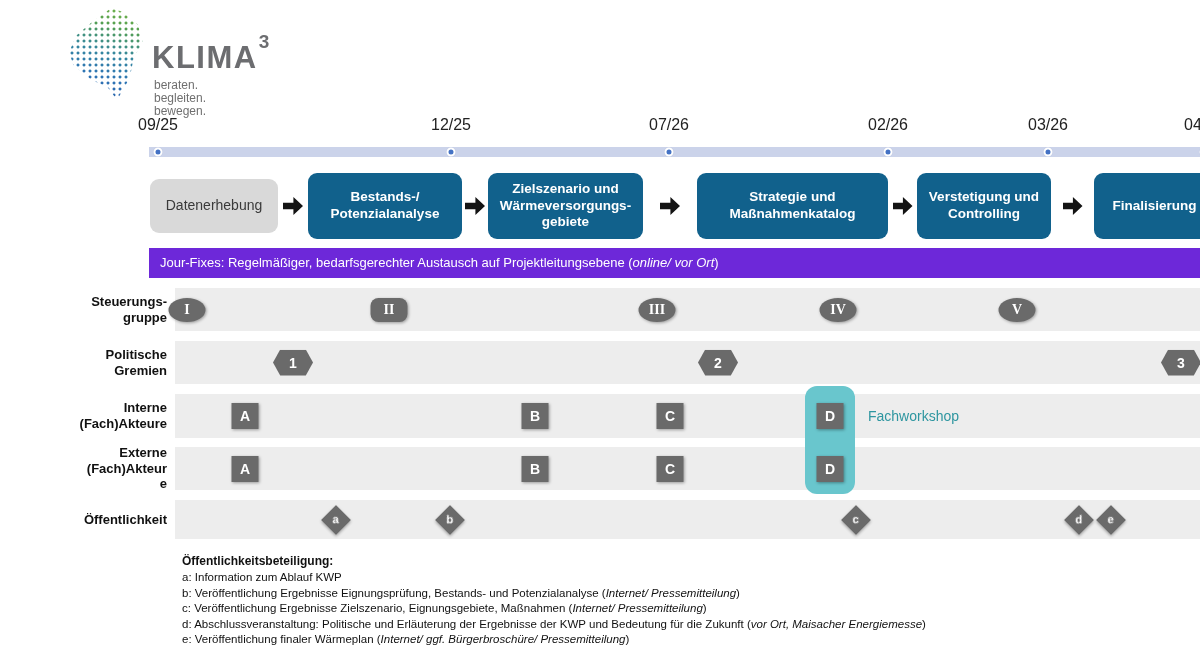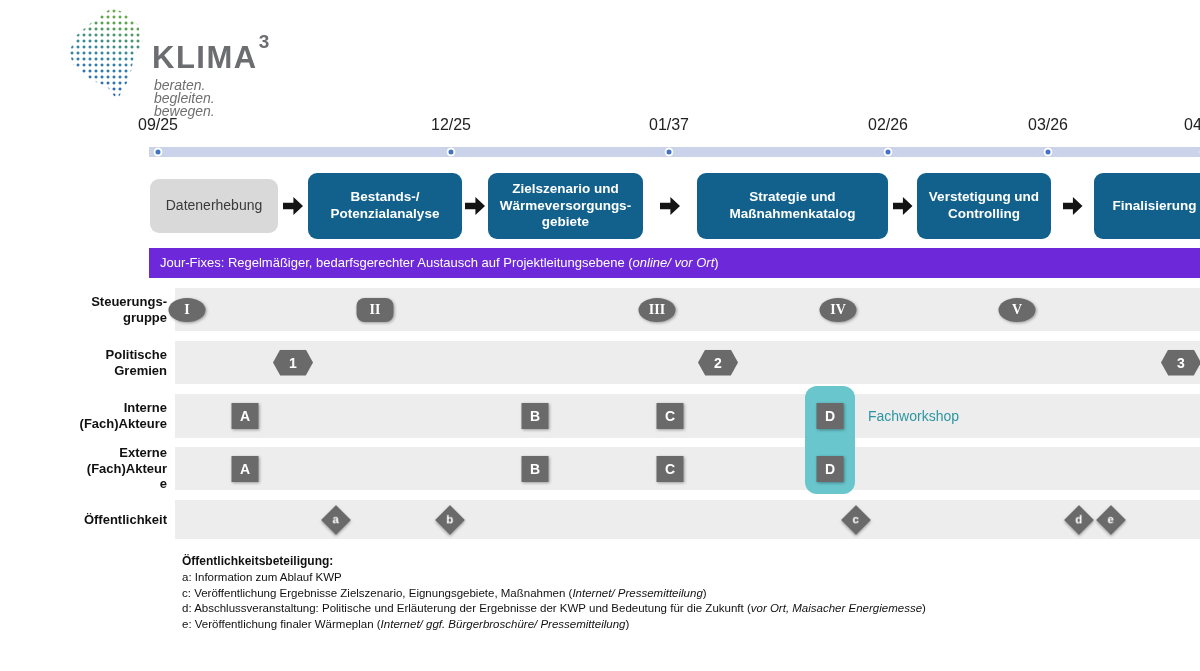--- a/index.html
+++ b/index.html
@@ -11,21 +11,21 @@
   .logo-dots {
     position:absolute; left:28px; top:8px; width:74px; height:92px;
     background:linear-gradient(195deg,#7cb94c 0%,#55a04f 22%,#35879f 48%,#2e74b5 72%,#2a5ca8 100%);
     -webkit-mask-image:radial-gradient(circle, #000 1.45px, transparent 1.65px);
     mask-image:radial-gradient(circle, #000 1.45px, transparent 1.65px);
     -webkit-mask-size:6px 6px; mask-size:6px 6px;
     clip-path:polygon(57% 0,72% 4%,93% 18%,100% 38%,88% 52%,82% 76%,65% 100%,52% 86%,30% 78%,6% 62%,0 48%,10% 30%,30% 16%,44% 8%);
   }
   .logo-title { position:absolute; left:111px; top:40px; font-size:31px; font-weight:bold; letter-spacing:1.5px; color:#6c6d70; }
   .logo-title sup { font-size:19px; font-weight:bold; position:relative; top:-9px; left:1px; }
-  .logo-tagline { position:absolute; left:113px; top:79px; font-size:14px; font-style:italic; color:#6f6f6f; line-height:13px; white-space:pre-line; }
+  .logo-tagline { position:absolute; left:113px; top:79px; font-size:12px; color:#6f6f6f; line-height:13px; white-space:pre-line; }
 
   
   .tl-band { position:absolute; left:108px; top:139px; width:1088px; height:26px; background:#cbd3ea;
     clip-path:polygon(0 31%, 97.4% 31%, 97.4% 0, 100% 50%, 97.4% 100%, 97.4% 69%, 0 69%); }
   .tl-date { position:absolute; top:116px; transform:translateX(-50%); font-size:16px; color:#222; white-space:nowrap; }
   .tl-dot { position:absolute; top:152px; width:9px; height:9px; border-radius:50%; background:#4472c4; border:2.5px solid #fff; transform:translate(-50%,-50%); box-shadow:0 0 0 0.5px #c0c9e2; }
 
   
   .pbox { position:absolute; top:173px; height:66px; border-radius:9px; display:flex; align-items:center; justify-content:center; text-align:center; }
   .pbox.blue { background:#11618c; color:#fff; font-weight:bold; font-size:13.5px; }
@@ -75,21 +75,21 @@
   <div class="logo-tagline">beraten.
 begleiten.
 bewegen.</div>
 
   <div class="tl-band"></div>
   <div id="timeline">
       <div class="tl-date" style="left: 117px;">09/25</div>
       <div class="tl-dot" style="left: 117px;"></div>
       <div class="tl-date" style="left: 410px;">12/25</div>
       <div class="tl-dot" style="left: 410px;"></div>
-      <div class="tl-date" style="left: 628px;">01/37</div>
+      <div class="tl-date" style="left: 628px;">07/26</div>
       <div class="tl-dot" style="left: 628px;"></div>
       <div class="tl-date" style="left: 847px;">02/26</div>
       <div class="tl-dot" style="left: 847px;"></div>
       <div class="tl-date" style="left: 1007px;">03/26</div>
       <div class="tl-dot" style="left: 1007px;"></div>
       <div class="tl-date" style="left: 1163px;">04/26</div>
       <div class="tl-dot" style="left: 1163px;"></div>
     </div>
 
   <div id="process">
@@ -125,21 +125,21 @@
 
   <div class="banner"><span>Jour-Fixes: Regelmäßiger, bedarfsgerechter Austausch auf Projektleitungsebene (</span><i>online/ vor Ort</i><span>)</span></div>
 
   <div id="rows">
       <div class="row-label" style="top: 288px; height: 43px;">Steuerungs-
 gruppe</div>
       <div class="row-band" style="top: 288px; height: 43px;"></div>
       <div class="badge oval" style="left: 146px; top: 309.5px;">
         <span class="badge-text">I</span>
       </div>
-      <div class="badge oval" style="left: 334px; top: 309.5px; border-radius: 8px;">
+      <div class="badge oval" style="left: 348px; top: 309.5px; border-radius: 8px;">
         <span class="badge-text">II</span>
       </div>
       <div class="badge oval" style="left: 616px; top: 309.5px;">
         <span class="badge-text">III</span>
       </div>
       <div class="badge oval" style="left: 797px; top: 309.5px;">
         <span class="badge-text">IV</span>
       </div>
       <div class="badge oval" style="left: 976px; top: 309.5px;">
         <span class="badge-text">V</span>
@@ -206,19 +206,20 @@
       </div>
     </div>
 
   <div class="fach-highlight"></div>
   <div class="fach-label">Fachworkshop</div>
 
   <div class="legend">
     <div class="legend-title">Öffentlichkeitsbeteiligung:</div>
     <div id="legend-lines">
         <div class="legend-line"><span>a: Information zum Ablauf KWP</span></div>
+        <div class="legend-line"><span>b: Veröffentlichung Ergebnisse Eignungsprüfung, Bestands- und Potenzialanalyse</span><span> (<i>Internet/ Pressemitteilung</i>)</span></div>
         <div class="legend-line"><span>c: Veröffentlichung Ergebnisse Zielszenario, Eignungsgebiete, Maßnahmen</span><span> (<i>Internet/ Pressemitteilung</i>)</span></div>
         <div class="legend-line"><span>d: Abschlussveranstaltung: Politische und Erläuterung der Ergebnisse der KWP und Bedeutung für die Zukunft </span><span> (<i>vor Ort, Maisacher Energiemesse</i>)</span></div>
         <div class="legend-line"><span>e: Veröffentlichung finaler Wärmeplan</span><span> (<i>Internet/ ggf. Bürgerbroschüre/ Pressemitteilung</i>)</span></div>
       </div>
   </div>
 
 </div>
 
 </body></html>

